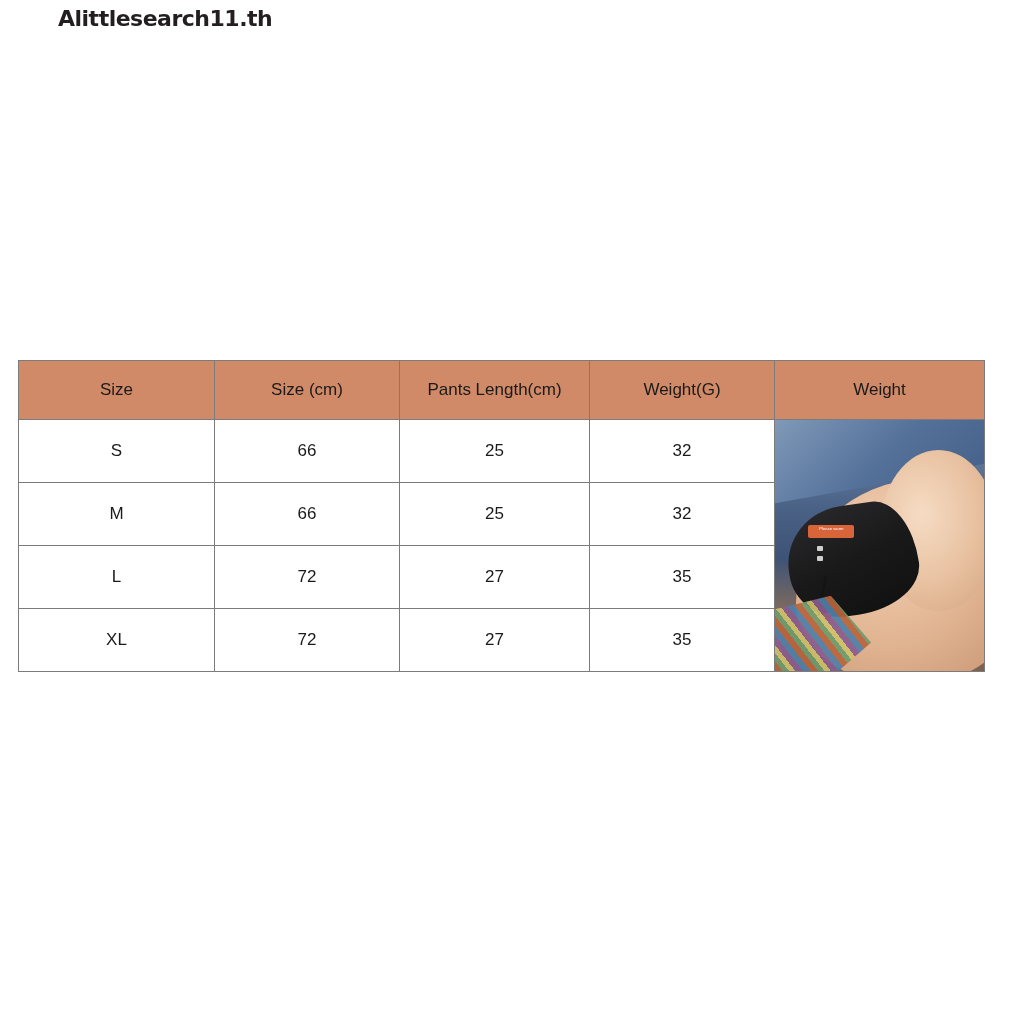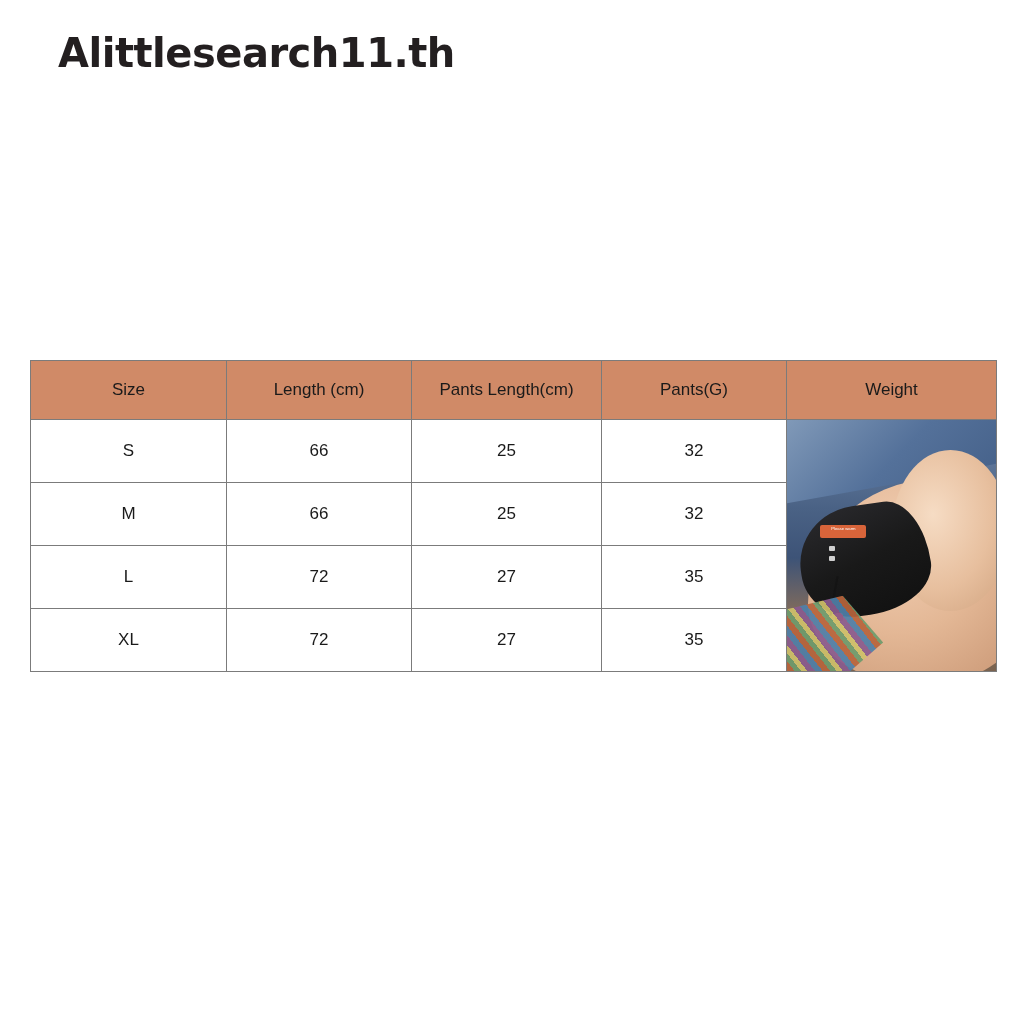--- a/index.html
+++ b/index.html
@@ -11,32 +11,32 @@
     width: 1024px;
     height: 1024px;
     position: relative;
     font-family: "Liberation Sans", sans-serif;
     overflow: hidden;
   }
 
   #watermark {
     position: absolute;
     left: 58px;
-    top: 30px;
+    top: 6px;
     font-family: "DejaVu Sans", sans-serif;
     font-weight: bold;
-    font-size: 40px;
+    font-size: 22px;
     letter-spacing: -0.5px;
     color: #231f20;
     white-space: nowrap;
   }
 
   #size-table-wrap {
     position: absolute;
-    left: 30px;
+    left: 18px;
     top: 360px;
     width: 966px;
   }
 
   table.size-table {
     border-collapse: collapse;
     width: 100%;
     table-layout: fixed;
   }
 
@@ -177,23 +177,23 @@
     <colgroup>
       <col class="c-size">
       <col class="c-waist">
       <col class="c-length">
       <col class="c-weight">
       <col class="c-pic">
     </colgroup>
     <thead>
       <tr>
         <th>Size</th>
-        <th>Length (cm)</th>
+        <th>Size (cm)</th>
         <th>Pants Length(cm)</th>
-        <th>Pants(G)</th>
+        <th>Weight(G)</th>
         <th>Weight</th>
       </tr>
     </thead>
     <tbody>
       <tr>
         <td>S</td>
         <td>66</td>
         <td>25</td>
         <td>32</td>
         <td class="pic-cell" rowspan="4">

